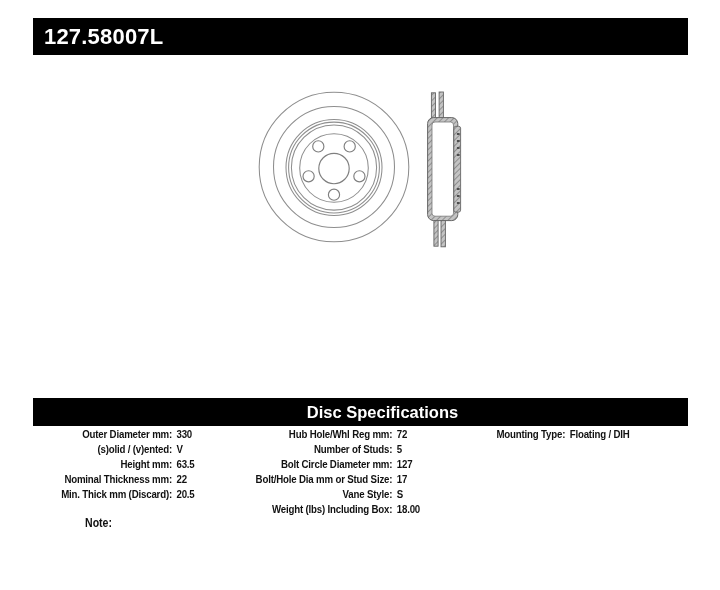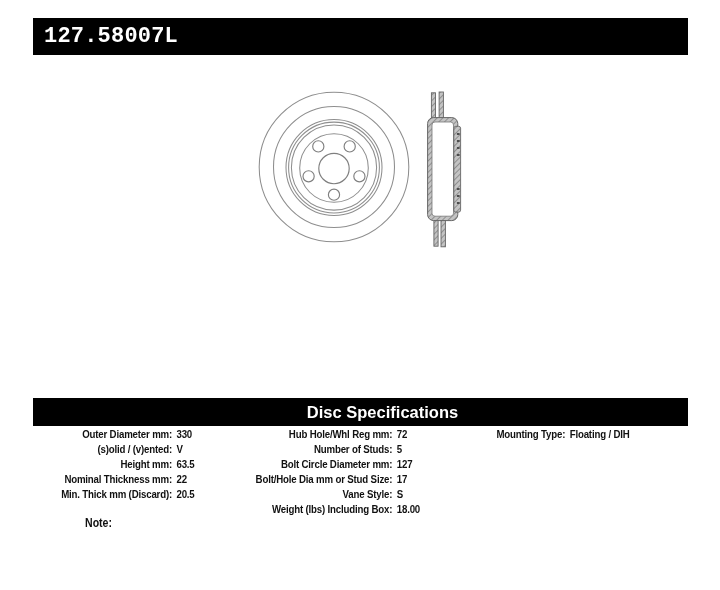--- a/index.html
+++ b/index.html
@@ -24,21 +24,20 @@
     display: flex;
     align-items: center;
   }
   #header-bar {
     top: 18px;
     height: 37px;
     justify-content: space-between;
     padding: 0 9px 0 11px;
     font-size: 22px;
     letter-spacing: 0.2px;
-    font-family: Liberation Mono, monospace;
   }
   #spec-title-bar {
     top: 398px;
     height: 28px;
     justify-content: center;
     font-size: 16.5px;
     padding-left: 44px;
   }
 
   

